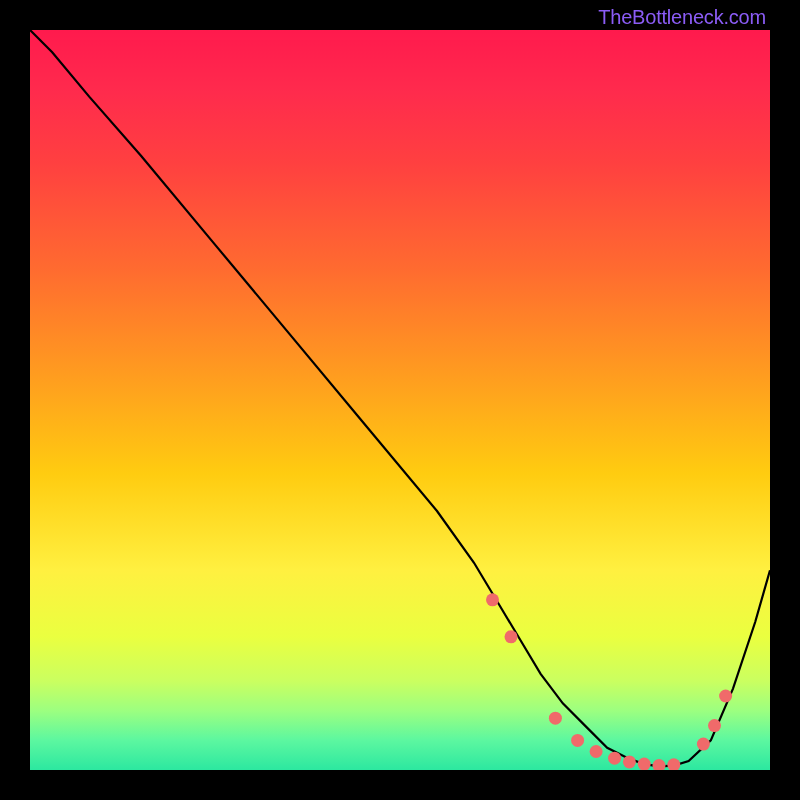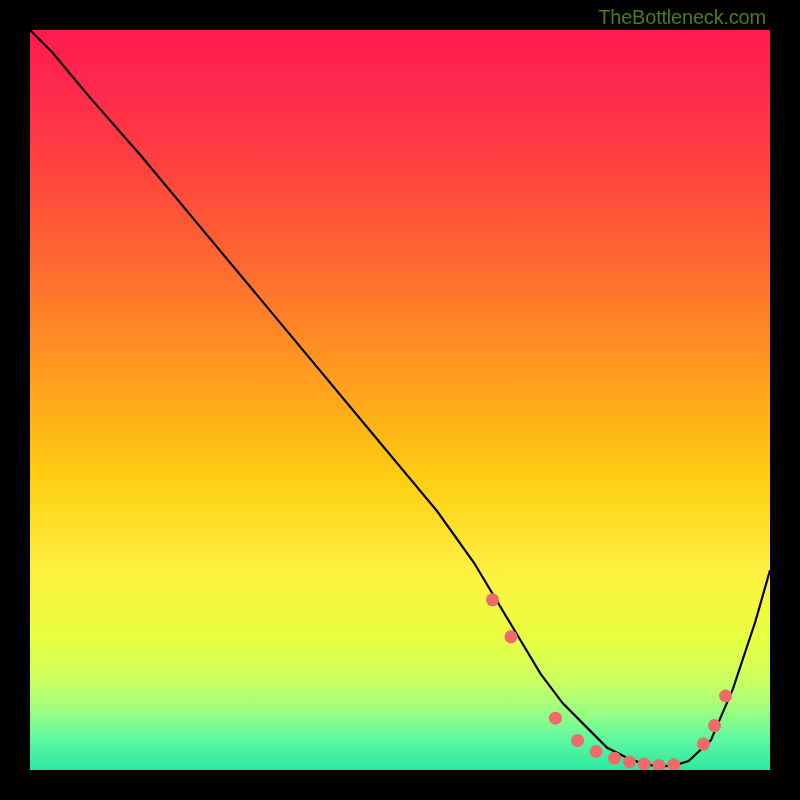--- a/index.html
+++ b/index.html
@@ -44,21 +44,21 @@
     left: 0;
     top: 0;
     width: 740px;
     height: 740px;
     pointer-events: none;
   }
   .watermark {
     position: absolute;
     top: 6px;
     right: 34px;
-    color: #4d7c0f;
+    color: #8b5cf6;
     font-size: 20px;
     font-weight: 500;
     letter-spacing: -0.2px;
   }
   .dot {
     fill: #f06a6a;
     stroke: none;
   }
 </style>
 </head>

